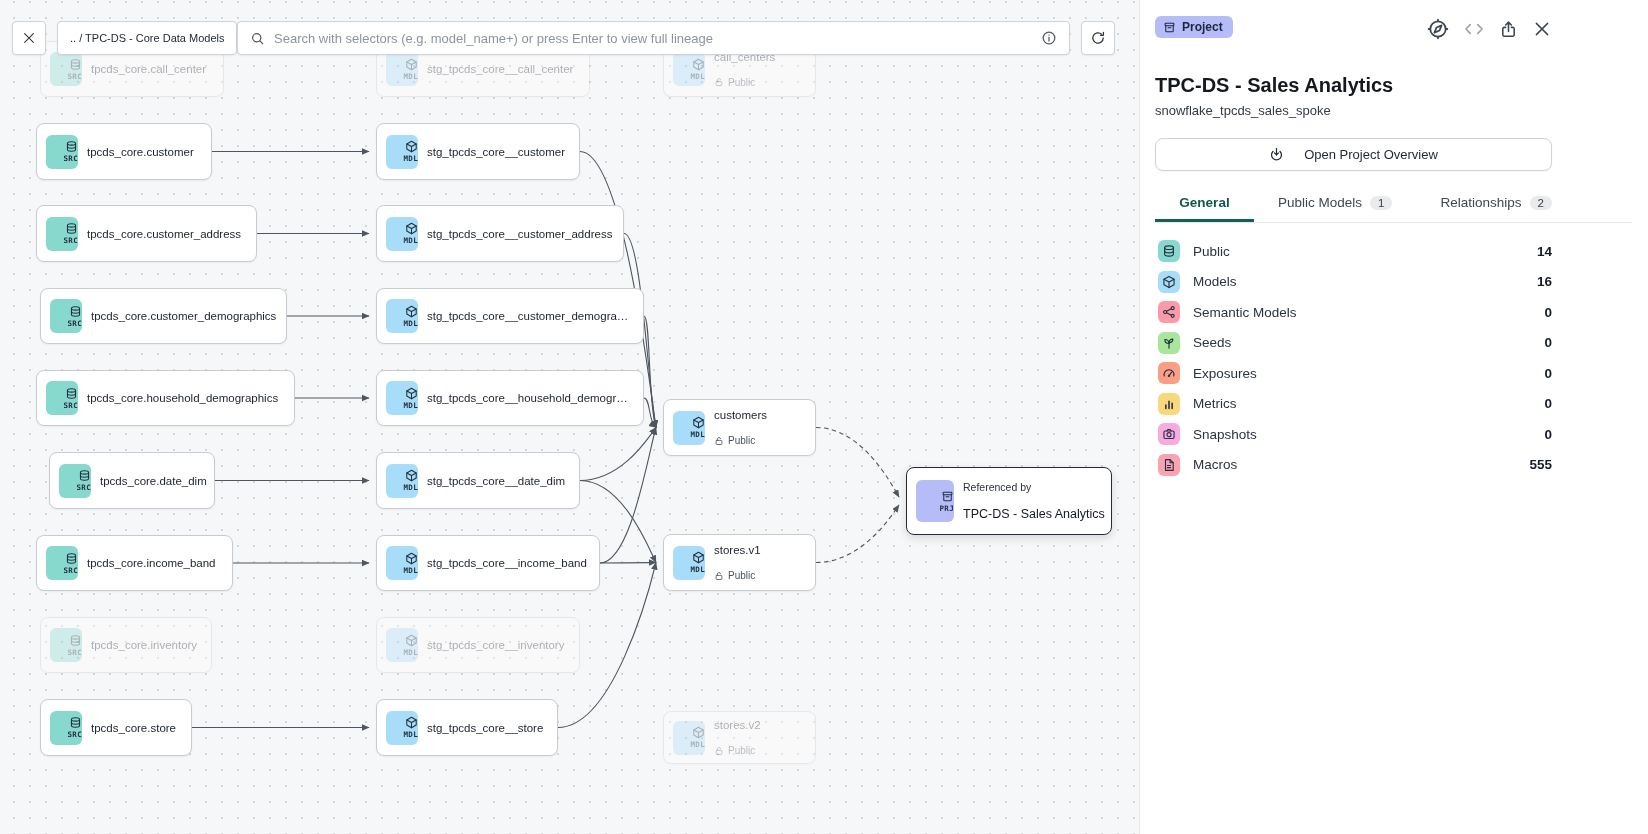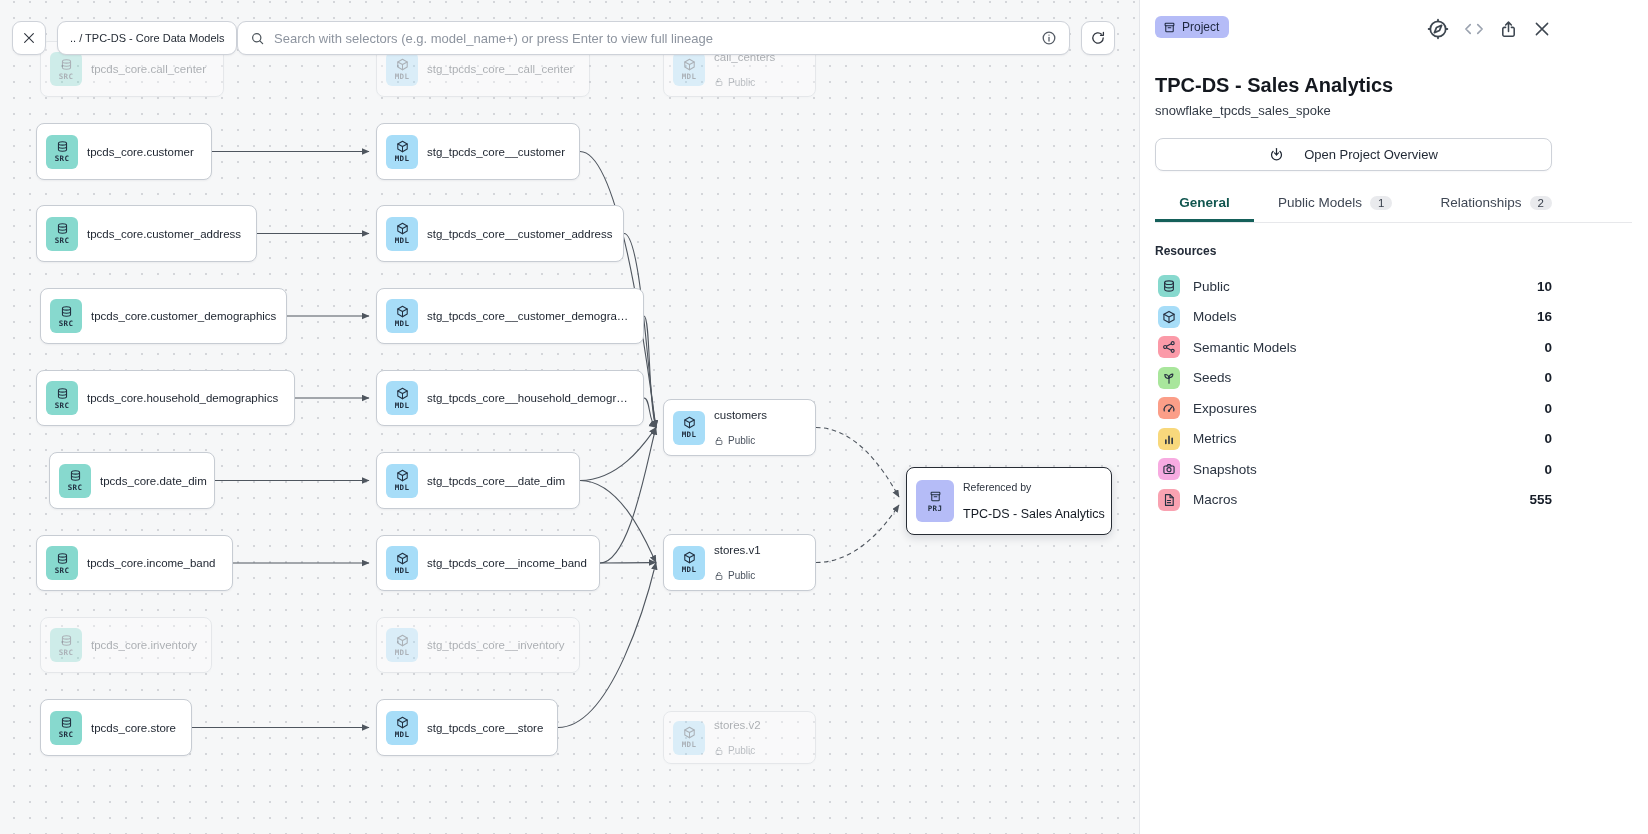--- a/index.html
+++ b/index.html
@@ -6,56 +6,56 @@
   html,body { width:1648px; height:834px; }
   .app { position:relative; width:1648px; height:834px; background:#fff; overflow:hidden; }
 
   
   .canvas { position:absolute; left:0; top:0; width:1139px; height:834px; background:#f6f7f8;
             background-image:radial-gradient(circle, #d4d6da 1px, transparent 1.3px);
             background-size:16px 16px; background-position:6px 10px; }
   #edges { position:absolute; left:0; top:0; z-index:1; }
 
   
-  .tb { position:absolute; z-index:10; background:#fff; border:1px solid #ced2d9; border-radius:9px;
+  .tb { position:absolute; z-index:10; background:#fff; border:1px solid #ced2d9; border-radius:4px;
         box-shadow:0 1px 2px rgba(16,24,40,.06); display:flex; align-items:center; color:#30363f; }
   .tb-close { left:12px; top:21px; width:34px; height:34px; justify-content:center; cursor:pointer; }
   .tb-bc { left:57px; top:21px; height:34px; padding:0 12px; font-size:11px; color:#242b35; cursor:pointer; }
   .tb-search { left:237px; top:21px; width:833px; height:34px; padding:0 12px; gap:9px; }
   .tb-search input { flex:1; border:none; outline:none; font-size:13px; color:#242b35; background:transparent; }
   .tb-search input::placeholder { color:#8d949f; }
   .tb-refresh { left:1081px; top:21px; width:34px; height:34px; justify-content:center; cursor:pointer; }
   .icon { display:inline-flex; align-items:center; justify-content:center; flex:none; }
 
   
   .node { position:absolute; z-index:2; background:#fff; border:1px solid #c7ccd3; border-radius:8px;
           box-shadow:0 1px 2px rgba(16,24,40,.05); display:flex; align-items:center;
           padding:0 8px 0 9px; gap:9px; cursor:pointer; overflow:hidden; }
   .node.faded { opacity:.35; }
   .node.selected { border:1.6px solid #272c34; box-shadow:0 3px 8px rgba(16,24,40,.14); }
   .badge { width:32px; height:34px; border-radius:6px; display:flex; flex-direction:column;
-           align-items:center; justify-content:center; gap:1px; color:#223041; flex:none; }
+           align-items:flex-end; justify-content:center; gap:1px; color:#223041; flex:none; }
   .badge .bicon { width:13px; height:13px; }
   .badge .blabel { font-size:7.5px; font-weight:700; letter-spacing:.3px; font-family:"DejaVu Sans Mono", monospace; }
   .kind-src .badge { background:#87d9ce; }
   .kind-mdl .badge { background:#a7ddf8; }
   .kind-prj .badge { background:#b5bcf7; width:38px; height:42px; }
   .nlabel { font-size:11.5px; color:#1c232e; white-space:nowrap; }
   .ncol { display:flex; flex-direction:column; gap:14px; min-width:0; }
   .npub { display:flex; align-items:center; gap:4px; font-size:10px; color:#4a525e; }
   .npub .icon { width:10px; height:10px; color:#4a525e; }
   .nsub { font-size:10.5px; color:#2c333e; white-space:nowrap; }
   .nname { font-size:12.5px; color:#141a23; white-space:nowrap; }
 
   
   .panel { position:absolute; left:1139px; top:0; width:509px; height:834px; background:#fff;
            border-left:1px solid #e4e6ea; padding:16px 16px 0 15px; z-index:20; }
   .p-head { display:flex; align-items:flex-start; justify-content:space-between; }
   .p-badge { display:inline-flex; align-items:center; gap:6px; background:#b5bcf7; color:#1d2740;
-             font-size:12px; font-weight:400; padding:4px 10px 4px 8px; border-radius:6px; }
+             font-size:12px; font-weight:700; padding:4px 10px 4px 8px; border-radius:6px; }
   .p-badge .icon { width:13px; height:13px; }
   .p-actions { display:flex; align-items:center; gap:15px; color:#3d4650; margin-top:2px; margin-right:81px; }
   .p-actions .icon { cursor:pointer; }
   .p-actions .dim { color:#9aa2af; }
   .p-title { margin-top:34px; font-size:20px; font-weight:700; color:#14181f; }
   .p-sub { margin-top:6px; font-size:13px; color:#333b46; }
   .p-btn { margin-top:20px; width:397px; height:33px; border:1px solid #ced2d9; border-radius:8px;
            background:#fff; display:flex; align-items:center; justify-content:center; gap:20px;
            font-size:13px; color:#1f2733; cursor:pointer; box-shadow:0 1px 2px rgba(16,24,40,.04); }
   .p-btn .icon { width:15px; height:15px; }
@@ -533,34 +533,33 @@
         </div>
         <div class="tab">
           <span>Public Models</span>
           <span class="pill">1</span>
         </div>
         <div class="tab">
           <span>Relationships</span>
           <span class="pill">2</span>
         </div>
       </div>
-    <div class="res-head">Resources</div>
     <div class="res-rows" id="res-rows">
         <div class="res-row">
           <span class="res-chip" style="background:#87d9ce">
             <span class="icon" style="width:14px;height:14px">
               <svg viewBox="0 0 16 16" fill="none" stroke="currentColor" stroke-width="1.3" stroke-linecap="round" stroke-linejoin="round" width="100%" height="100%">
                 <ellipse cx="8" cy="4.2" rx="5" ry="2.1"></ellipse>
                 <path d="M3 4.2v7.6c0 1.16 2.24 2.1 5 2.1s5-.94 5-2.1V4.2"></path>
                 <path d="M3 8c0 1.16 2.24 2.1 5 2.1S13 9.16 13 8"></path>
               </svg>
             </span>
           </span>
           <span class="res-label">Public</span>
-          <span class="res-count">10</span>
+          <span class="res-count">14</span>
         </div>
         <div class="res-row">
           <span class="res-chip" style="background:#a7ddf8">
             <span class="icon" style="width:14px;height:14px">
               <svg viewBox="0 0 16 16" fill="none" stroke="currentColor" stroke-width="1.3" stroke-linecap="round" stroke-linejoin="round" width="100%" height="100%">
                 <path d="M8 1.6 13.8 4.9v6.2L8 14.4 2.2 11.1V4.9Z"></path>
                 <path d="M2.2 4.9 8 8.1l5.8-3.2M8 8.1v6.3"></path>
               </svg>
             </span>
           </span>

